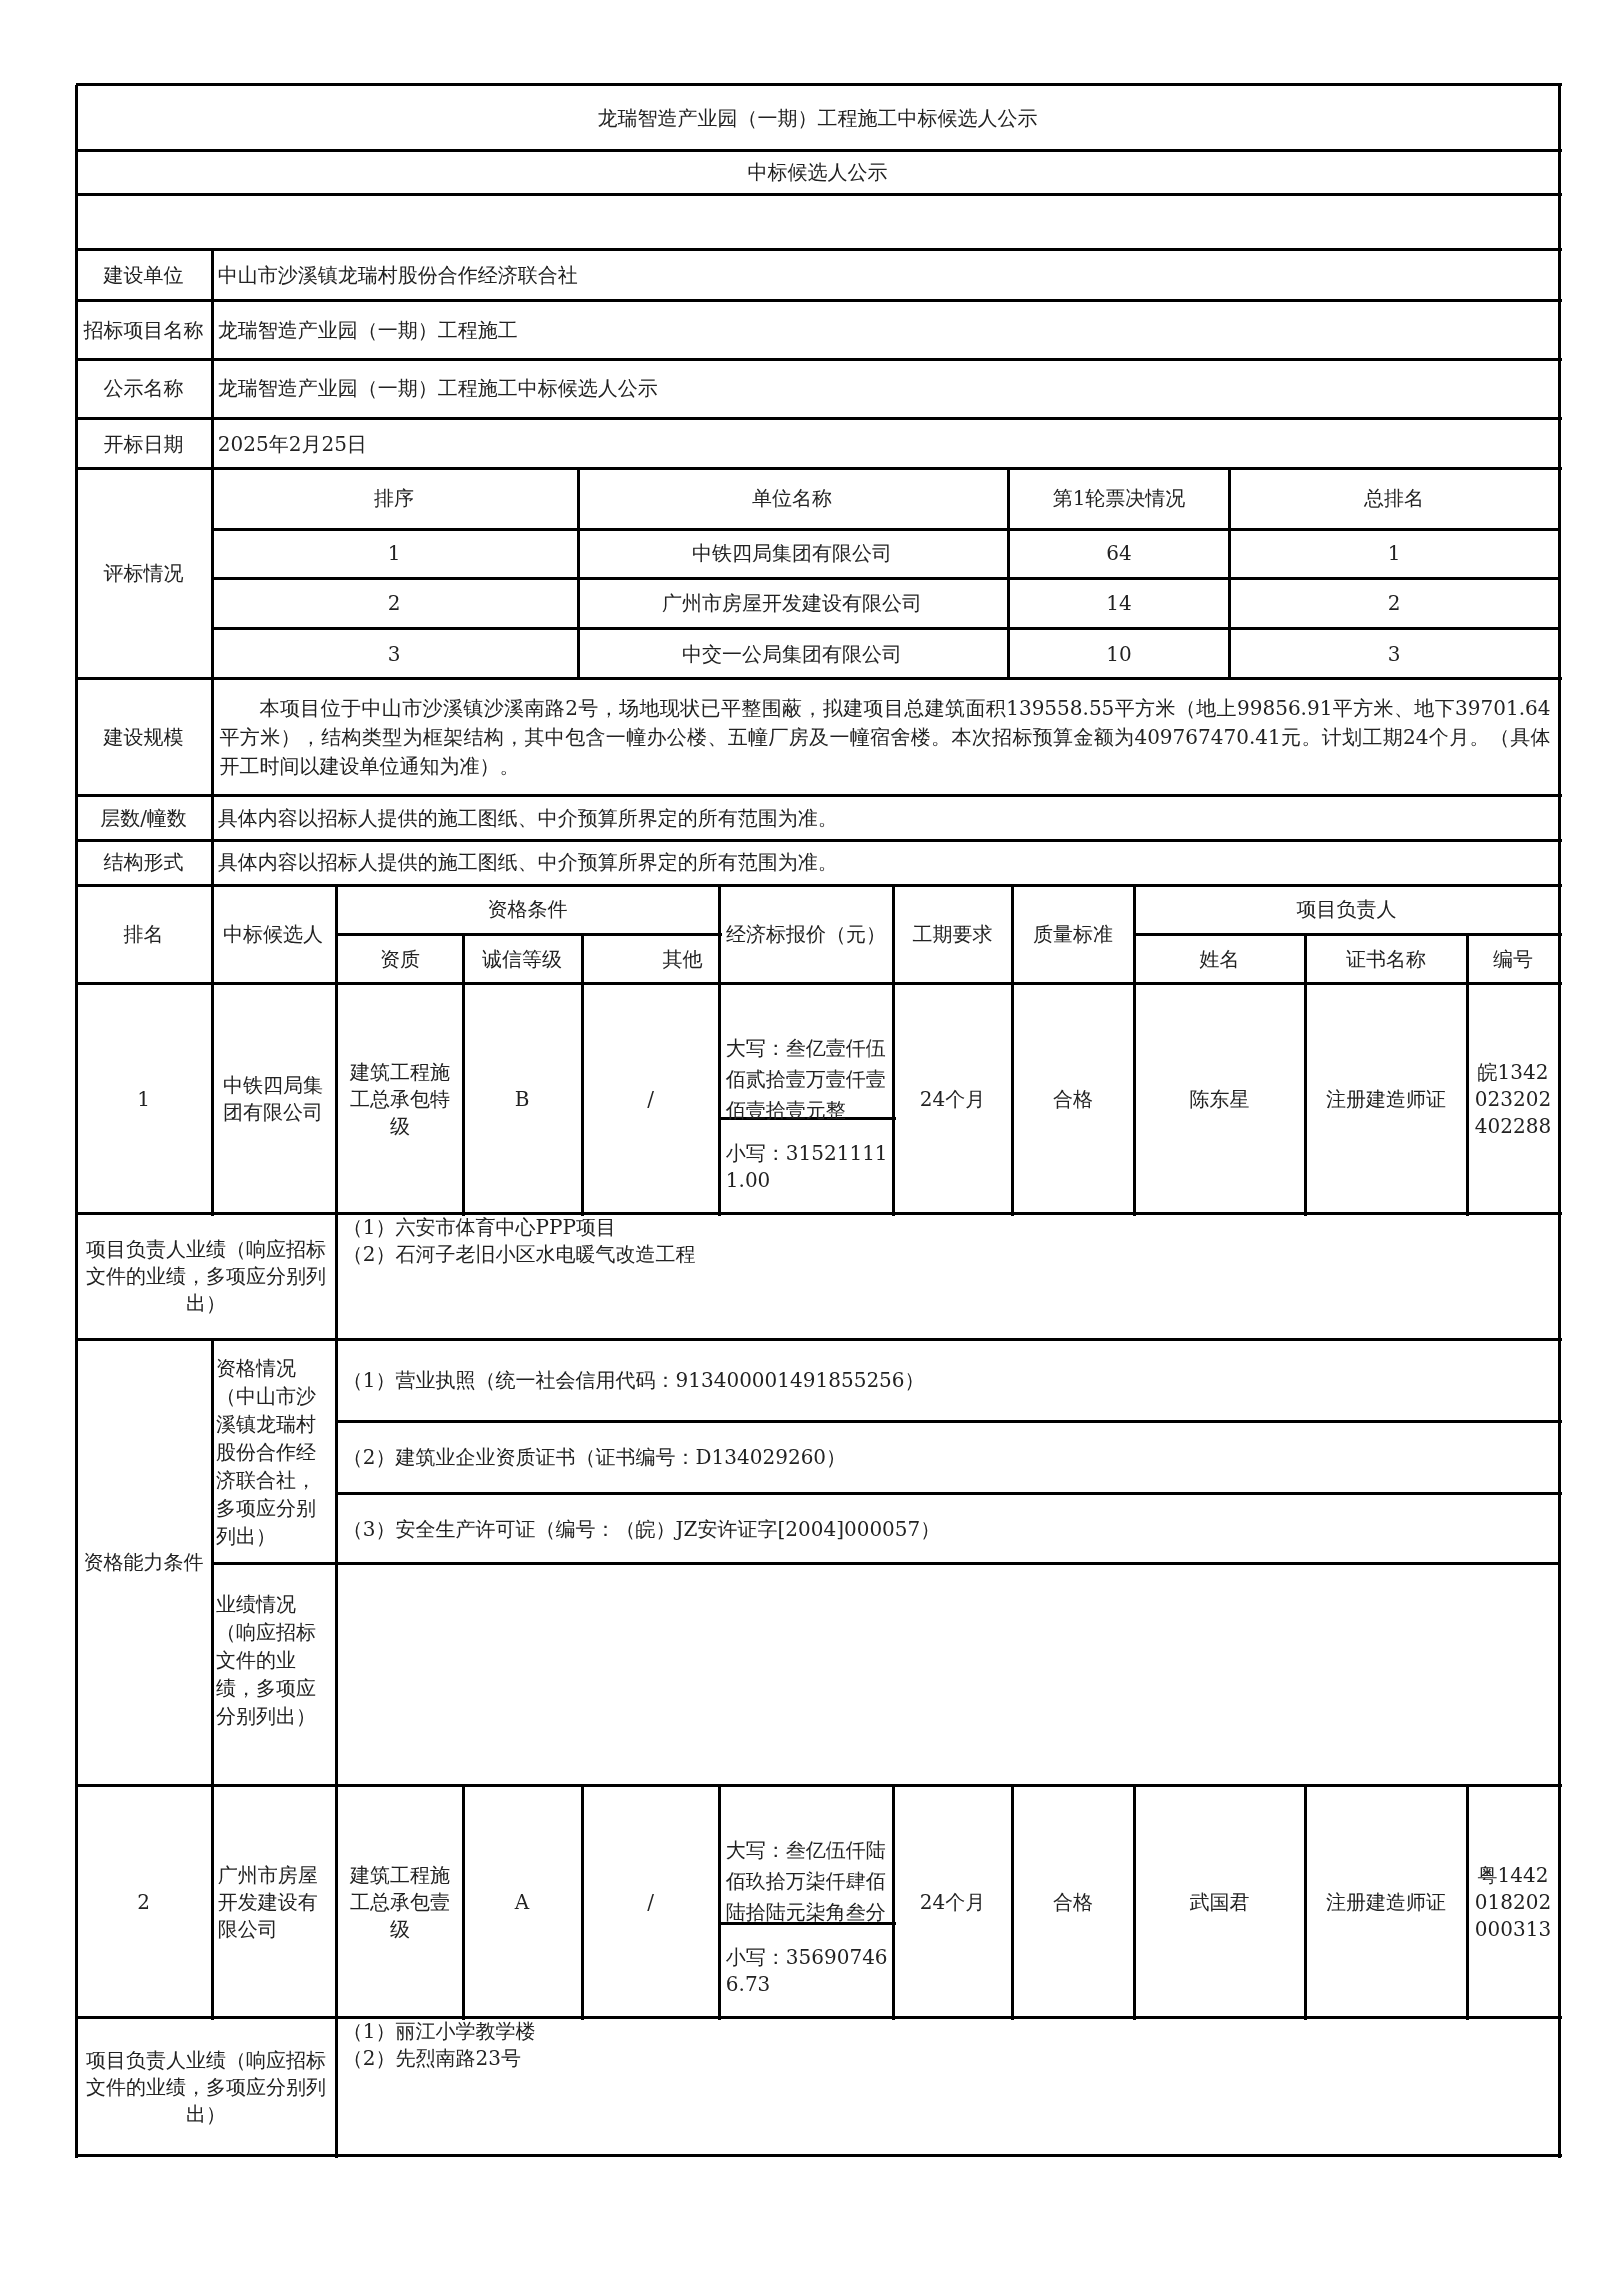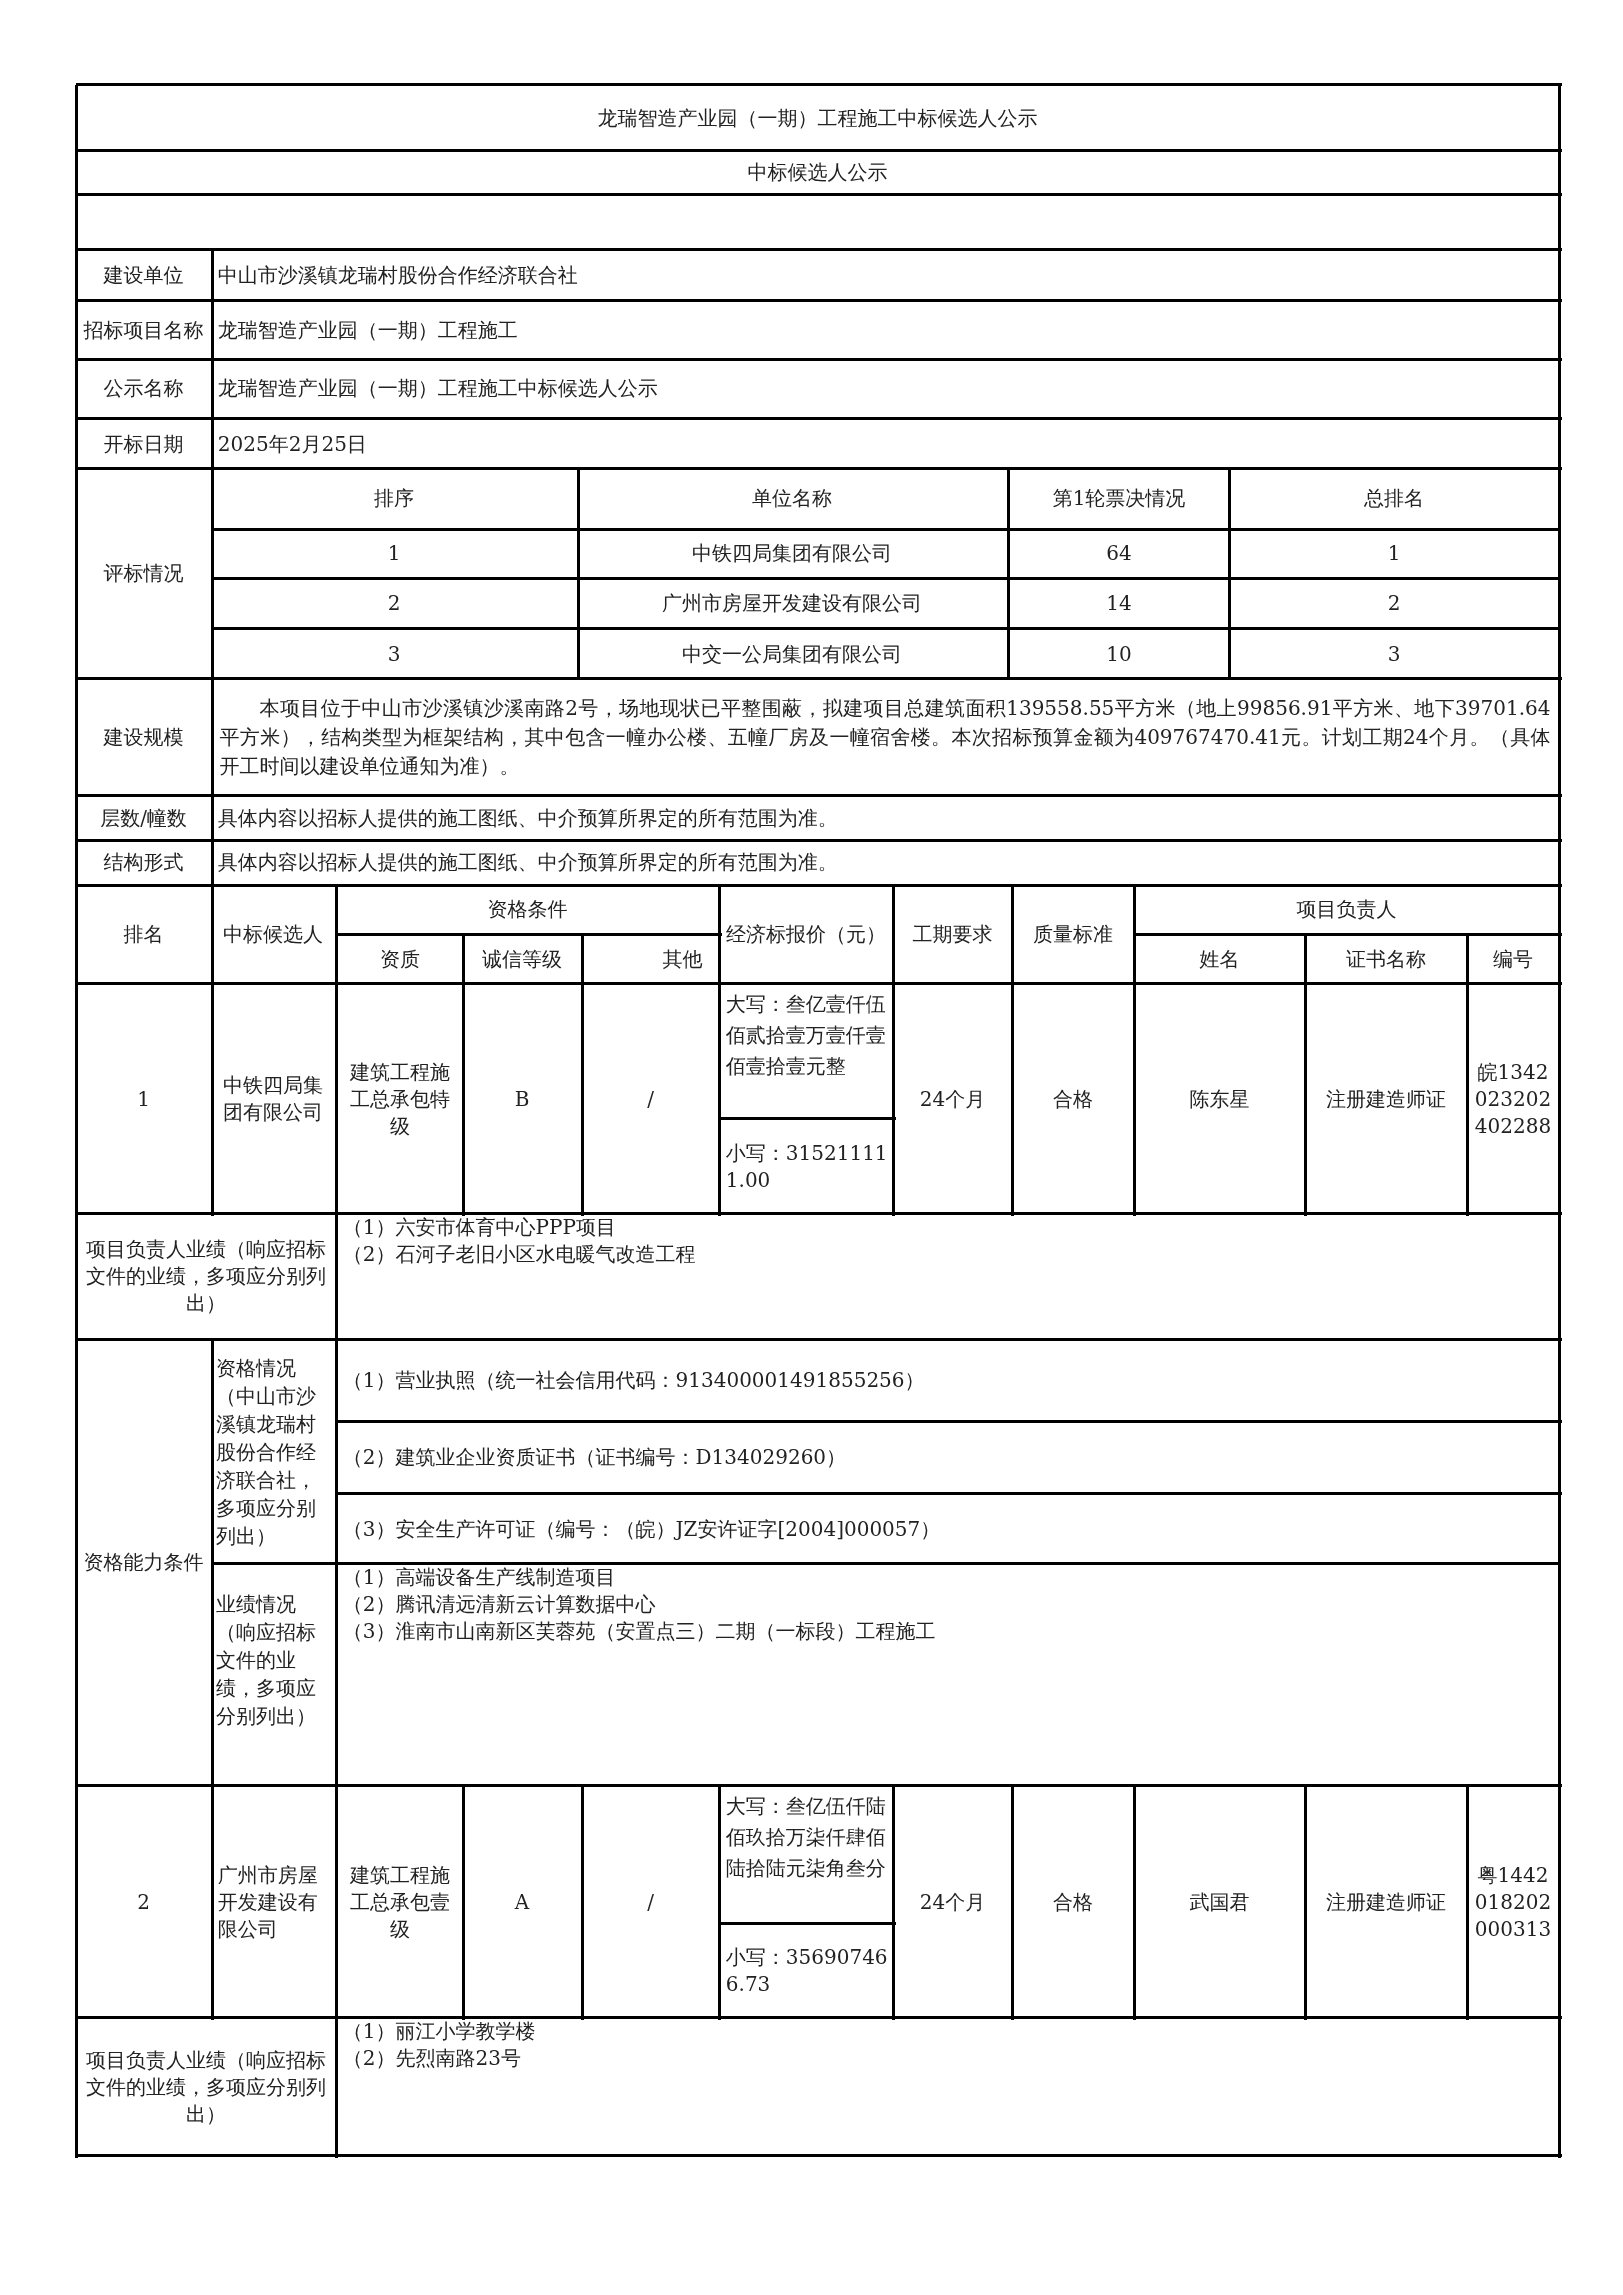--- a/index.html
+++ b/index.html
@@ -9,21 +9,21 @@
   .cell { position: absolute; box-sizing: border-box; display: flex; align-items: center;
           justify-content: center; text-align: center; font-size: 20px; line-height: 1.35; }
   .left { justify-content: flex-start; text-align: left; padding-left: 6.8px; }
   .right { justify-content: flex-end; text-align: right; padding-right: 6.8px; }
   .hl { position: absolute; background: #000; height: 3.4px; }
   .vl { position: absolute; background: #000; width: 2.5px; }
   .col { flex-direction: column; }
   .col span { display: block; }
   .para { padding: 5px 8.5px; text-align: justify; justify-content: flex-start; line-height: 1.45; }
   .vtext { padding: 0 6.8px; }
-  .tall-line { line-height: 1.55; }
+  .tall-line { line-height: 1.55; margin-top: 44px; }
 </style>
 </head>
 <body>
 
 <div class="page">
 
   <div id="lines">
       <div class="hl" style="left: 76px; width: 1486px; top: 83px;"></div>
       <div class="hl" style="left: 76px; width: 1486px; top: 149px;"></div>
       <div class="hl" style="left: 76px; width: 1486px; top: 193px;"></div>
@@ -171,25 +171,20 @@
     <span>（2）石河子老旧小区水电暖气改造工程</span>
   </div>
 
   <div class="cell vtext" style="left:76px;top:1339px;width:135px;height:446px;">资格能力条件</div>
   <div class="cell left" style="left:211px;top:1339px;width:124px;height:225px;line-height:1.4;padding:0 5px;">资格情况（中山市沙溪镇龙瑞村股份合作经济联合社，多项应分别列出）</div>
   <div class="cell left" style="left:336px;top:1339px;width:1223px;height:82px;">（1）营业执照（统一社会信用代码：913400001491855256）</div>
   <div class="cell left" style="left:336px;top:1421px;width:1223px;height:73px;">（2）建筑业企业资质证书（证书编号：D134029260）</div>
   <div class="cell left" style="left:336px;top:1494px;width:1223px;height:70px;">（3）安全生产许可证（编号：（皖）JZ安许证字[2004]000057）</div>
 
   <div class="cell left" style="left:211px;top:1564px;width:124px;height:192px;line-height:1.4;padding:0 5px;">业绩情况（响应招标文件的业绩，多项应分别列出）</div>
-  <div class="cell left col" style="left:336px;top:1564px;width:1223px;height:222px;align-items:flex-start;">
-    <span>（1）高端设备生产线制造项目</span>
-    <span>（2）腾讯清远清新云计算数据中心</span>
-    <span>（3）淮南市山南新区芙蓉苑（安置点三）二期（一标段）工程施工</span>
-  </div>
 
   <div>
     <div class="cell" style="left:76px;top:1786px;width:135px;height:233px;">2</div>
     <div class="cell left vtext" style="left:211px;top:1786px;width:124px;height:233px;">广州市房屋开发建设有限公司</div>
     <div class="cell vtext" style="left:336px;top:1786px;width:128px;height:233px;">建筑工程施工总承包壹级</div>
     <div class="cell" style="left:463px;top:1786px;width:118px;height:233px;">A</div>
     <div class="cell" style="left:582px;top:1786px;width:137px;height:233px;">/</div>
     <div class="cell left tall-line" style="left:719px;top:1786px;width:174px;height:138px;align-items:flex-start;padding-top:5px;">大写：叁亿伍仟陆佰玖拾万柒仟肆佰陆拾陆元柒角叁分</div>
     <div class="cell left" style="left:719px;top:1923px;width:174px;height:95px;word-break:break-all;">小写：356907466.73</div>
     <div class="cell" style="left:893px;top:1786px;width:119px;height:233px;">24个月</div>

